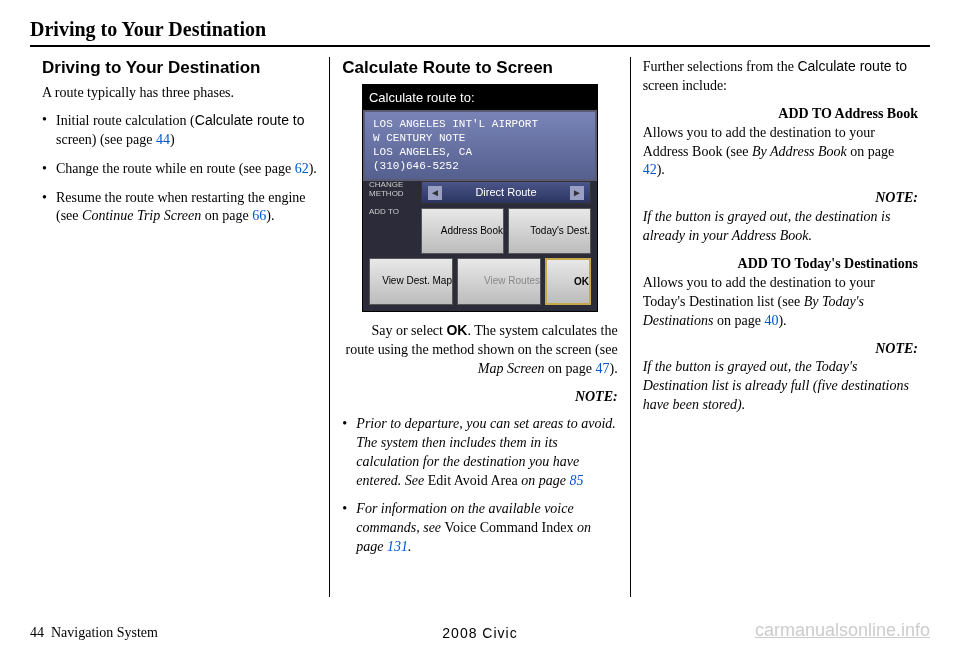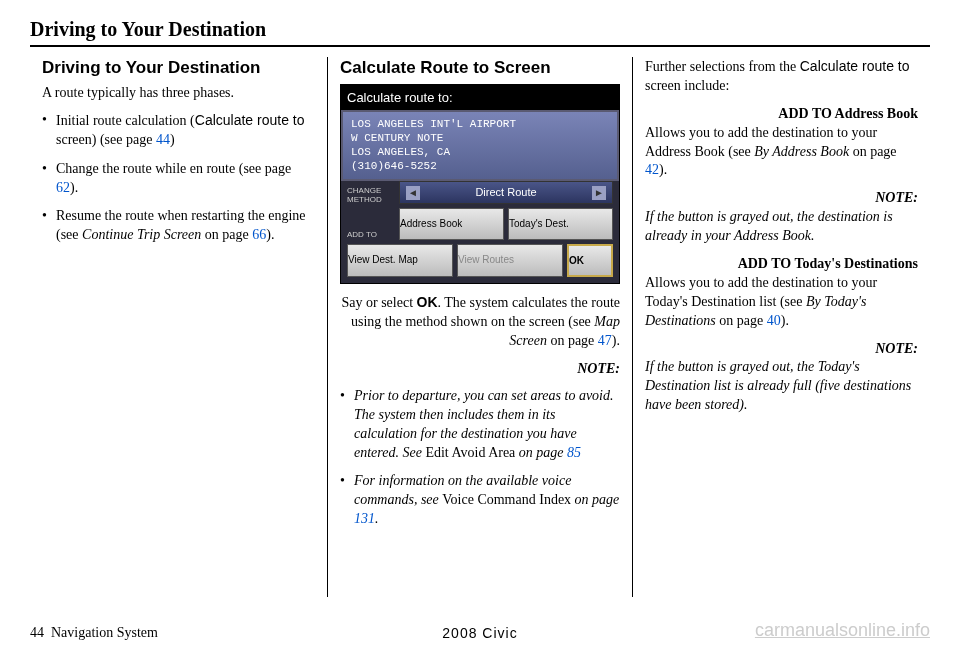--- a/index.html
+++ b/index.html
@@ -43,46 +43,46 @@
   ul { list-style: none; margin-top: 8px; }
   li { position: relative; padding-left: 14px; margin-bottom: 10px; }
   li::before { content: "•"; position: absolute; left: 0; top: 0; }
   .link { color: #0055cc; }
   .italic { font-style: italic; }
   .bold { font-weight: bold; }
   .para { margin-top: 9px; text-align: right; }
 
   
   .screenshot {
-    width: 280px;
+    width: 236px;
     margin: 4px auto 8px auto;
     background: #2b2b3a;
     font-family: Arial, Helvetica, sans-serif;
     font-size: 11px;
     color: #ddd;
     border: 1px solid #000;
   }
   .scr-title { background: #000; color: #fff; padding: 4px 6px; font-size: 13px; }
   .scr-dest {
     background: linear-gradient(#7a84b7,#55608f);
     padding: 6px 8px;
     border: 2px solid #5a5a72; color: #fff;
     font-family: "Courier New", monospace; font-size: 11px; line-height: 1.25;
   }
   .scr-row { display:flex; align-items:stretch; margin: 0 6px 4px 6px; gap:4px;}
-  .scr-label { width:48px; font-size:8px; line-height:1.1; color:#ccc; display:flex; flex-direction:column; justify-content:flex-end;}
+  .scr-label { width:48px; font-size:8px; line-height:1.1; color:#ccc; display:flex; flex-direction:column; justify-content:flex-start;}
   .scr-method {
     flex:1; background: linear-gradient(#4a5588,#2c3560);
     display:flex; align-items:center; justify-content:space-between;
     padding:3px 6px; color:#fff; border:1px solid #333;
   }
   .scr-arrow { width:14px; height:14px; background:#9aa0c4; color:#333; text-align:center; line-height:14px; font-size:10px;}
   .scr-btn {
     flex:1; background: linear-gradient(#e8e8e8,#bcbcbc);
-    color:#000; text-align:left; padding:8px 0;
+    color:#000; text-align:right; padding:15px 0;
     border:1px solid #555; font-size:10px;
   }
   .scr-btn.dim { color:#888; }
   .scr-btn.ok { border:2px solid #c7a94a; font-weight:bold; flex:0 0 46px;}
   .footer {
     position: absolute;
     bottom: 14px; left: 30px; right: 30px;
     display:flex; justify-content:space-between; align-items:flex-end;
     font-size: 14px;
   }

